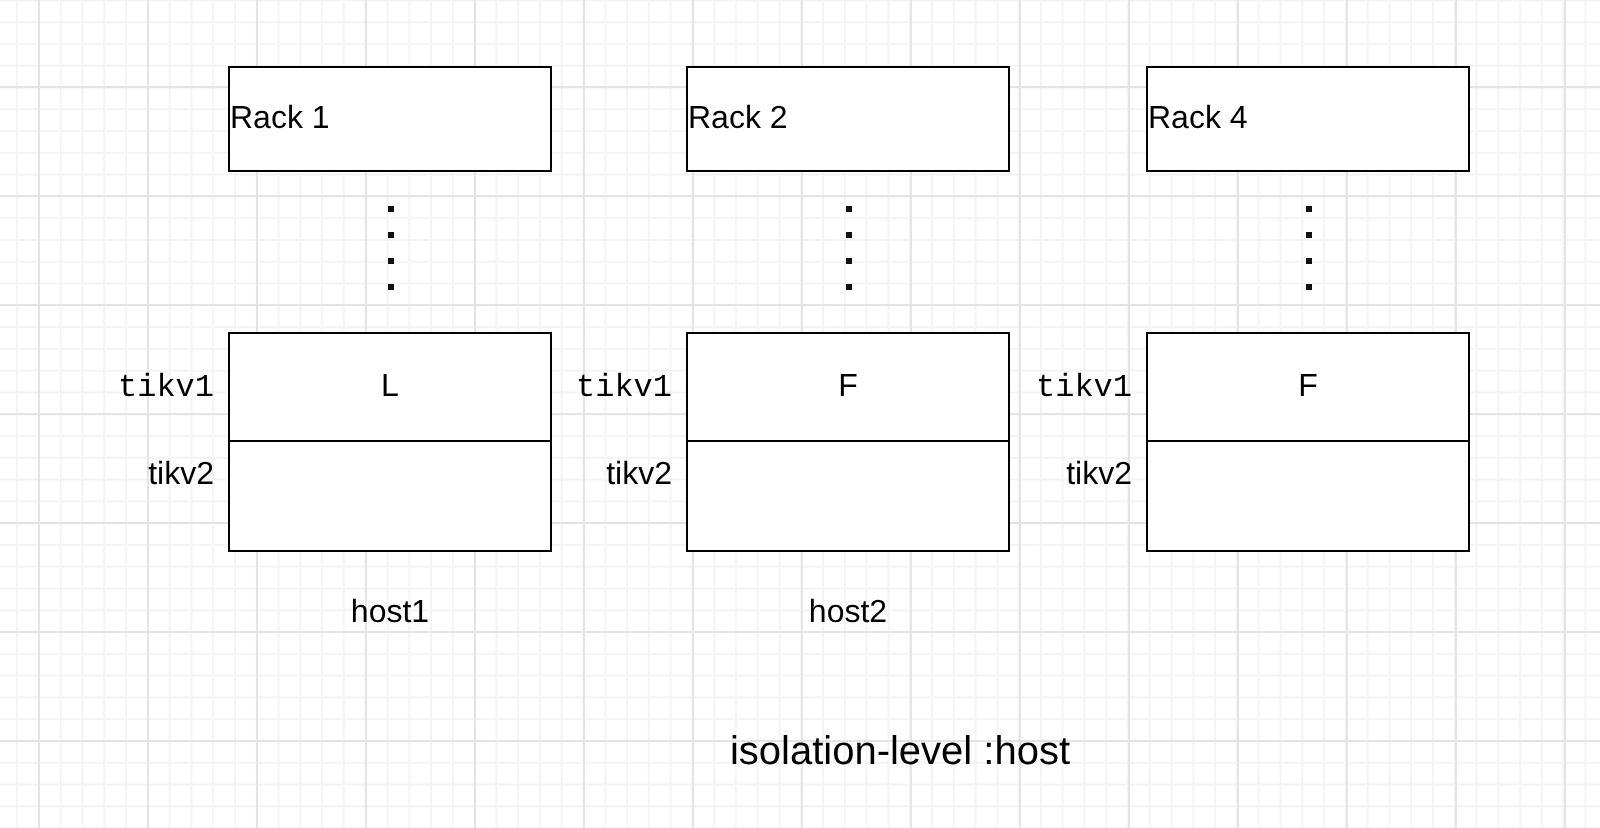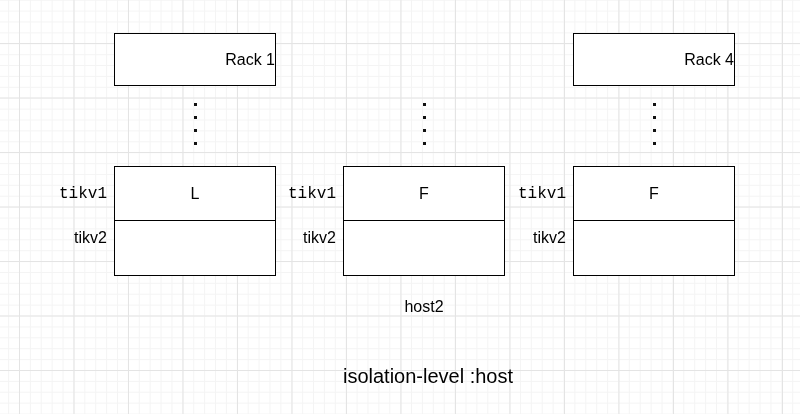--- a/index.html
+++ b/index.html
@@ -29,21 +29,21 @@
   .group.g0 { left: 64px; }
   .group.g1 { left: 293px; }
   .group.g2 { left: 523px; }
 
   .rack-box {
     position: absolute;
     left: 50px; top: 0;
     width: 162px; height: 53px;
     background: #ffffff;
     border: 1.4px solid #000000;
-    display: flex; align-items: center; justify-content: flex-end;
+    display: flex; align-items: center; justify-content: flex-start;
     font-size: 16px;
   }
 
   .dots {
     position: absolute;
     left: 50px; top: 70px;
     width: 162px; height: 42px;
     display: flex;
     flex-direction: column;
     align-items: center;
@@ -81,21 +81,21 @@
   .host-label {
     position: absolute;
     left: 50px; top: 264px;
     width: 162px; height: 20px;
     display: flex; align-items: center; justify-content: center;
     font-size: 16px;
   }
 
   .caption {
     position: absolute;
-    left: 428px; top: 365px;
+    left: 450px; top: 365px;
     transform: translateX(-50%);
     font-size: 20px;
     white-space: nowrap;
   }
 </style>
 </head>
 <body>
 
 <div class="canvas">
 
@@ -112,23 +112,27 @@
     <div class="side-label r0">tikv1</div>
     <div class="side-label r1">tikv2</div>
     <div class="host-box">
       <div class="host-row top">
         <span>L</span>
       </div>
       <div class="host-row bottom">
         <span></span>
       </div>
     </div>
+    <div class="host-label">host1</div>
   </div>
 
   <div class="group g1">
+    <div class="rack-box">
+      <span>Rack 2</span>
+    </div>
     <div class="dots">
       <div class="dot"></div>
       <div class="dot"></div>
       <div class="dot"></div>
       <div class="dot"></div>
     </div>
     <div class="side-label r0">tikv1</div>
     <div class="side-label r1">tikv2</div>
     <div class="host-box">
       <div class="host-row top">

